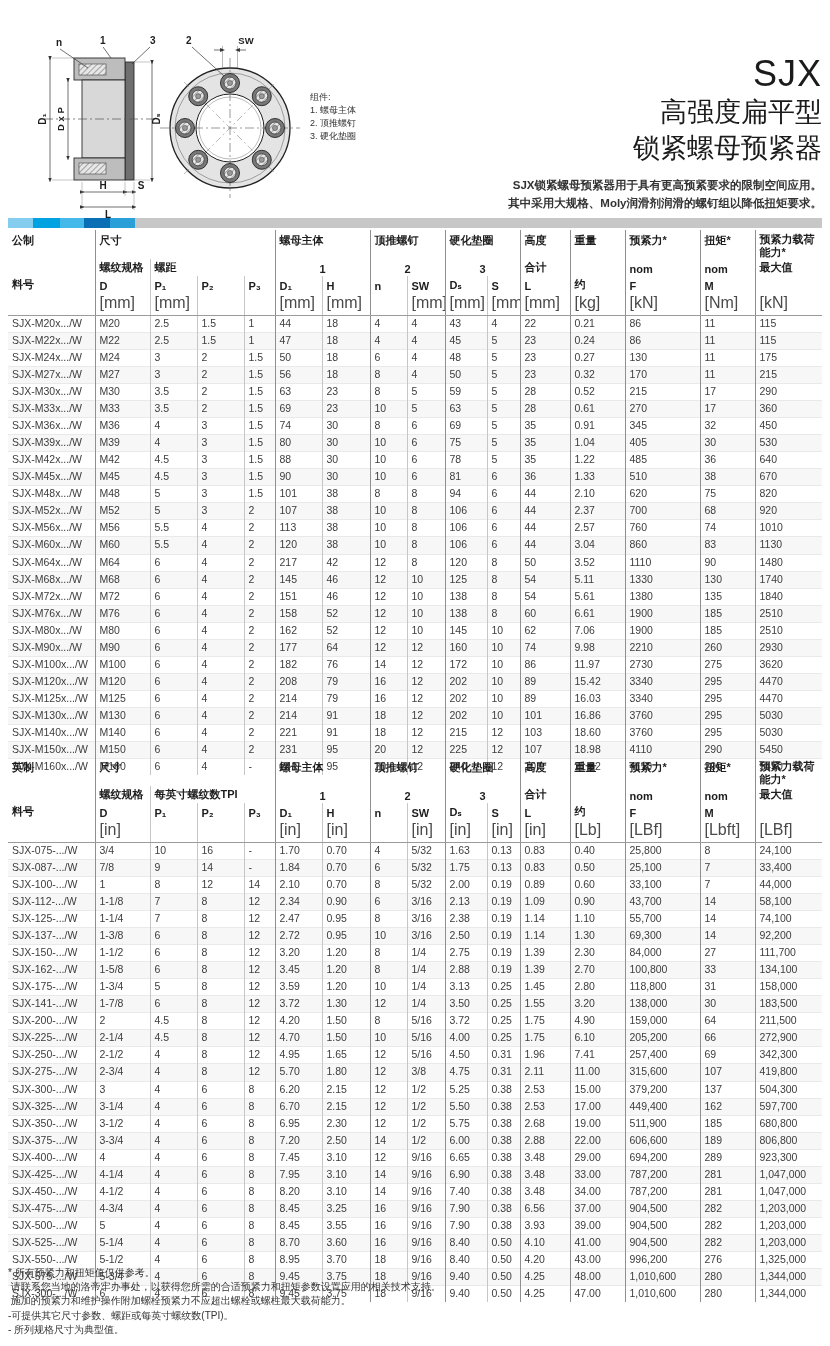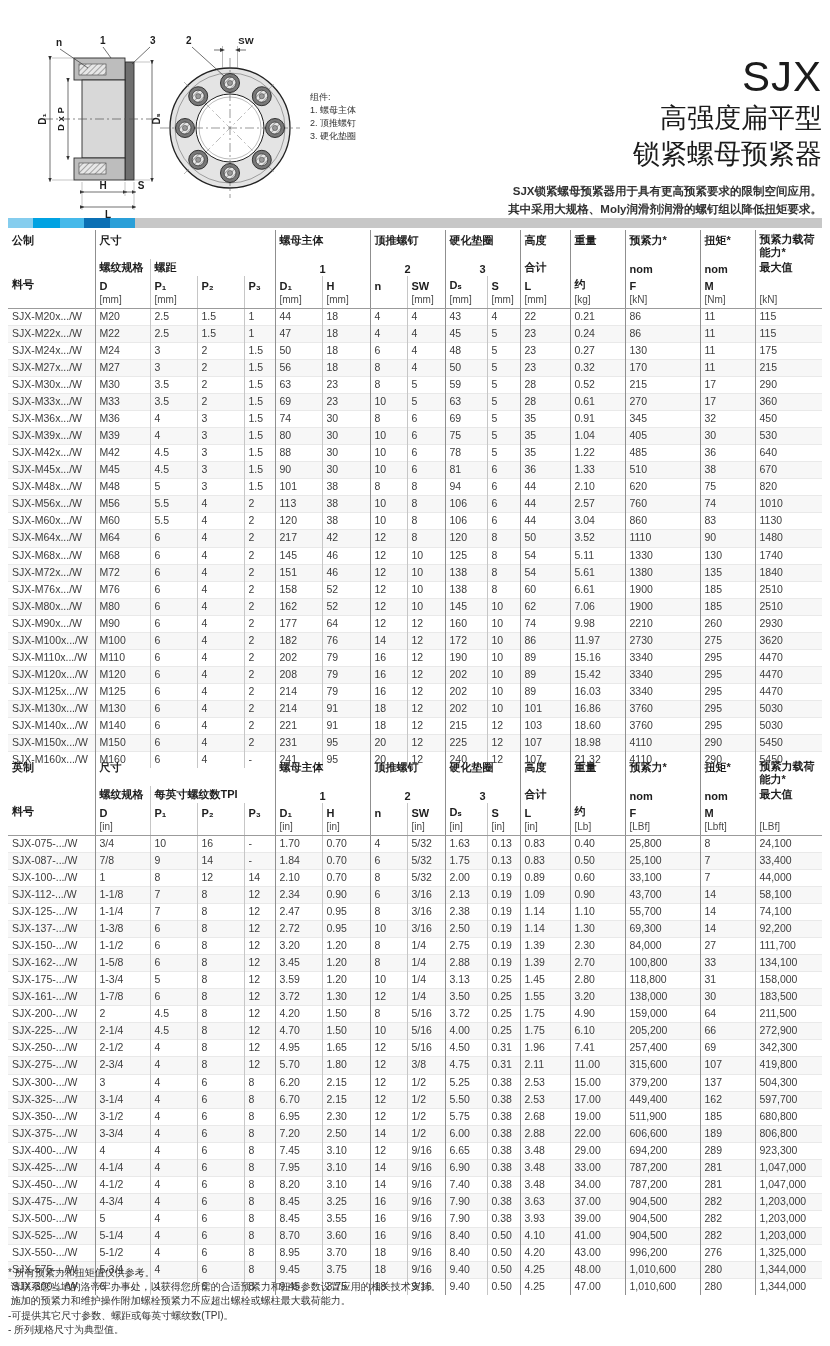--- a/index.html
+++ b/index.html
@@ -3,39 +3,39 @@
 <meta charset="utf-8">
 <style>
   html,body{margin:0;padding:0;}
   body{width:830px;height:1346px;background:#fff;position:relative;
        font-family:"Liberation Sans","DejaVu Sans",sans-serif;color:#222;overflow:hidden;}
 
   
   .top{position:absolute;top:0;left:0;width:830px;height:214px;}
   svg.drawing{position:absolute;left:8px;top:34px;}
   .titleblock{position:absolute;top:56px;right:8px;text-align:right;}
-  .brand{font-size:42px;line-height:1;font-weight:400;color:#1b1b1b;letter-spacing:1px;}
+  .brand{font-size:36px;line-height:1;font-weight:400;color:#1b1b1b;letter-spacing:1px;}
   .subtitle{font-size:27px;line-height:1.2;color:#1b1b1b;margin-top:4px;}
   .desc{margin-top:12px;font-size:11.5px;font-weight:bold;color:#333;line-height:1.55;}
 
   
   .bar{position:absolute;top:218px;left:8px;width:814px;height:10px;display:flex;}
   .bar span{display:block;height:100%;}
 
   
   .tblwrap{position:absolute;left:8px;width:814px;}
   #metric-wrap{top:230px;}
   #imperial-wrap{top:757px;}
   table{width:100%;border-collapse:collapse;table-layout:fixed;}
   th{font-weight:bold;text-align:left;padding:1px 4px;font-size:11px;color:#1d1d1d;
      vertical-align:bottom;white-space:nowrap;overflow:hidden;}
   tr.r1 th{font-size:11px;vertical-align:top;padding-top:3px;}
   tr.r1 th.cap{white-space:normal;line-height:1.15;}
   tr.r2 th.num{text-align:center;}
-  tr.units th{font-weight:normal;color:#4a4a4a;font-size:10px;border-bottom:1px solid #9b9b9b;padding-bottom:3px;}
+  tr.units th{font-weight:normal;color:#4a4a4a;font-size:16px;border-bottom:1px solid #9b9b9b;padding-bottom:3px;}
   td{font-size:10.5px;color:#3c3c3c;padding:2px 4px 3px;line-height:1.05;white-space:nowrap;overflow:hidden;}
   tbody td{border-top:1px solid #e9e9e9;}
   tbody tr:first-child td{border-top:none;}
   tbody tr:nth-child(even) td{background:#f7f7f7;}
   .g{border-left:1px solid #8f8f8f;}
   .s{border-left:1px solid #c6c6c6;}
 
   
   .foot{position:absolute;left:8px;top:1266px;width:700px;font-size:10px;color:#333;line-height:1.42;}
   .foot div{white-space:pre-wrap;}
@@ -470,20 +470,38 @@
           <td class="s">8</td>
           <td class="g">94</td>
           <td class="s">6</td>
           <td class="g">44</td>
           <td class="g">2.10</td>
           <td class="g">620</td>
           <td class="g">75</td>
           <td class="g">820</td>
         </tr>
         <tr>
+          <td>SJX-M52x.../W</td>
+          <td class="g">M52</td>
+          <td class="s">5</td>
+          <td class="s">3</td>
+          <td class="s">2</td>
+          <td class="g">107</td>
+          <td class="s">38</td>
+          <td class="g">10</td>
+          <td class="s">8</td>
+          <td class="g">106</td>
+          <td class="s">6</td>
+          <td class="g">44</td>
+          <td class="g">2.37</td>
+          <td class="g">700</td>
+          <td class="g">68</td>
+          <td class="g">920</td>
+        </tr>
+        <tr>
           <td>SJX-M56x.../W</td>
           <td class="g">M56</td>
           <td class="s">5.5</td>
           <td class="s">4</td>
           <td class="s">2</td>
           <td class="g">113</td>
           <td class="s">38</td>
           <td class="g">10</td>
           <td class="s">8</td>
           <td class="g">106</td>
@@ -630,38 +648,20 @@
           <td class="s">76</td>
           <td class="g">14</td>
           <td class="s">12</td>
           <td class="g">172</td>
           <td class="s">10</td>
           <td class="g">86</td>
           <td class="g">11.97</td>
           <td class="g">2730</td>
           <td class="g">275</td>
           <td class="g">3620</td>
-        </tr>
-        <tr>
-          <td>SJX-M110x.../W</td>
-          <td class="g">M110</td>
-          <td class="s">6</td>
-          <td class="s">4</td>
-          <td class="s">2</td>
-          <td class="g">202</td>
-          <td class="s">79</td>
-          <td class="g">16</td>
-          <td class="s">12</td>
-          <td class="g">190</td>
-          <td class="s">10</td>
-          <td class="g">89</td>
-          <td class="g">15.16</td>
-          <td class="g">3340</td>
-          <td class="g">295</td>
-          <td class="g">4470</td>
         </tr>
         <tr>
           <td>SJX-M120x.../W</td>
           <td class="g">M120</td>
           <td class="s">6</td>
           <td class="s">4</td>
           <td class="s">2</td>
           <td class="g">208</td>
           <td class="s">79</td>
           <td class="g">16</td>
@@ -1008,21 +1008,21 @@
           <td class="s">1/4</td>
           <td class="g">3.13</td>
           <td class="s">0.25</td>
           <td class="g">1.45</td>
           <td class="g">2.80</td>
           <td class="g">118,800</td>
           <td class="g">31</td>
           <td class="g">158,000</td>
         </tr>
         <tr>
-          <td>SJX-161-.../W</td>
+          <td>SJX-141-.../W</td>
           <td class="g">1-7/8</td>
           <td class="s">6</td>
           <td class="s">8</td>
           <td class="s">12</td>
           <td class="g">3.72</td>
           <td class="s">1.30</td>
           <td class="g">12</td>
           <td class="s">1/4</td>
           <td class="g">3.50</td>
           <td class="s">0.25</td>
@@ -1235,21 +1235,21 @@
           <td class="g">4-3/4</td>
           <td class="s">4</td>
           <td class="s">6</td>
           <td class="s">8</td>
           <td class="g">8.45</td>
           <td class="s">3.25</td>
           <td class="g">16</td>
           <td class="s">9/16</td>
           <td class="g">7.90</td>
           <td class="s">0.38</td>
-          <td class="g">3.63</td>
+          <td class="g">6.56</td>
           <td class="g">37.00</td>
           <td class="g">904,500</td>
           <td class="g">282</td>
           <td class="g">1,203,000</td>
         </tr>
         <tr>
           <td>SJX-500-.../W</td>
           <td class="g">5</td>
           <td class="s">4</td>
           <td class="s">6</td>

